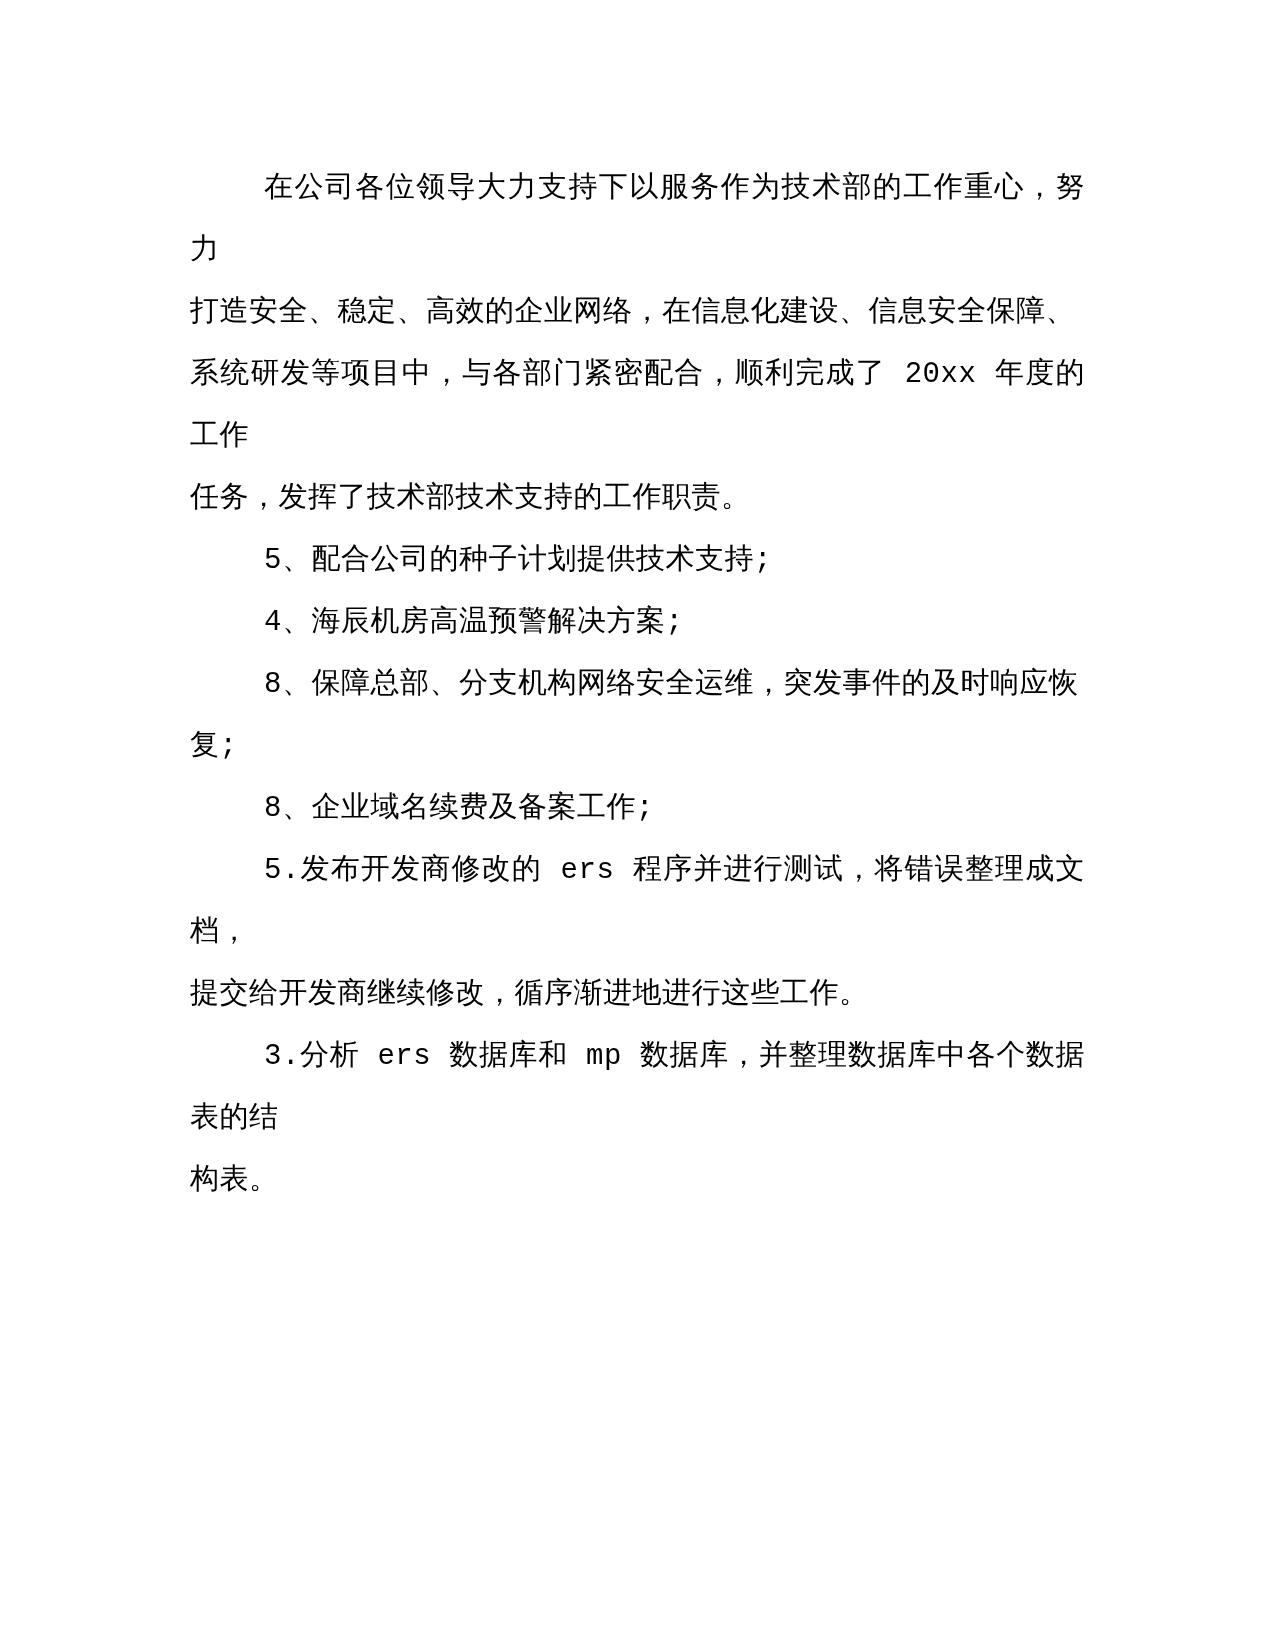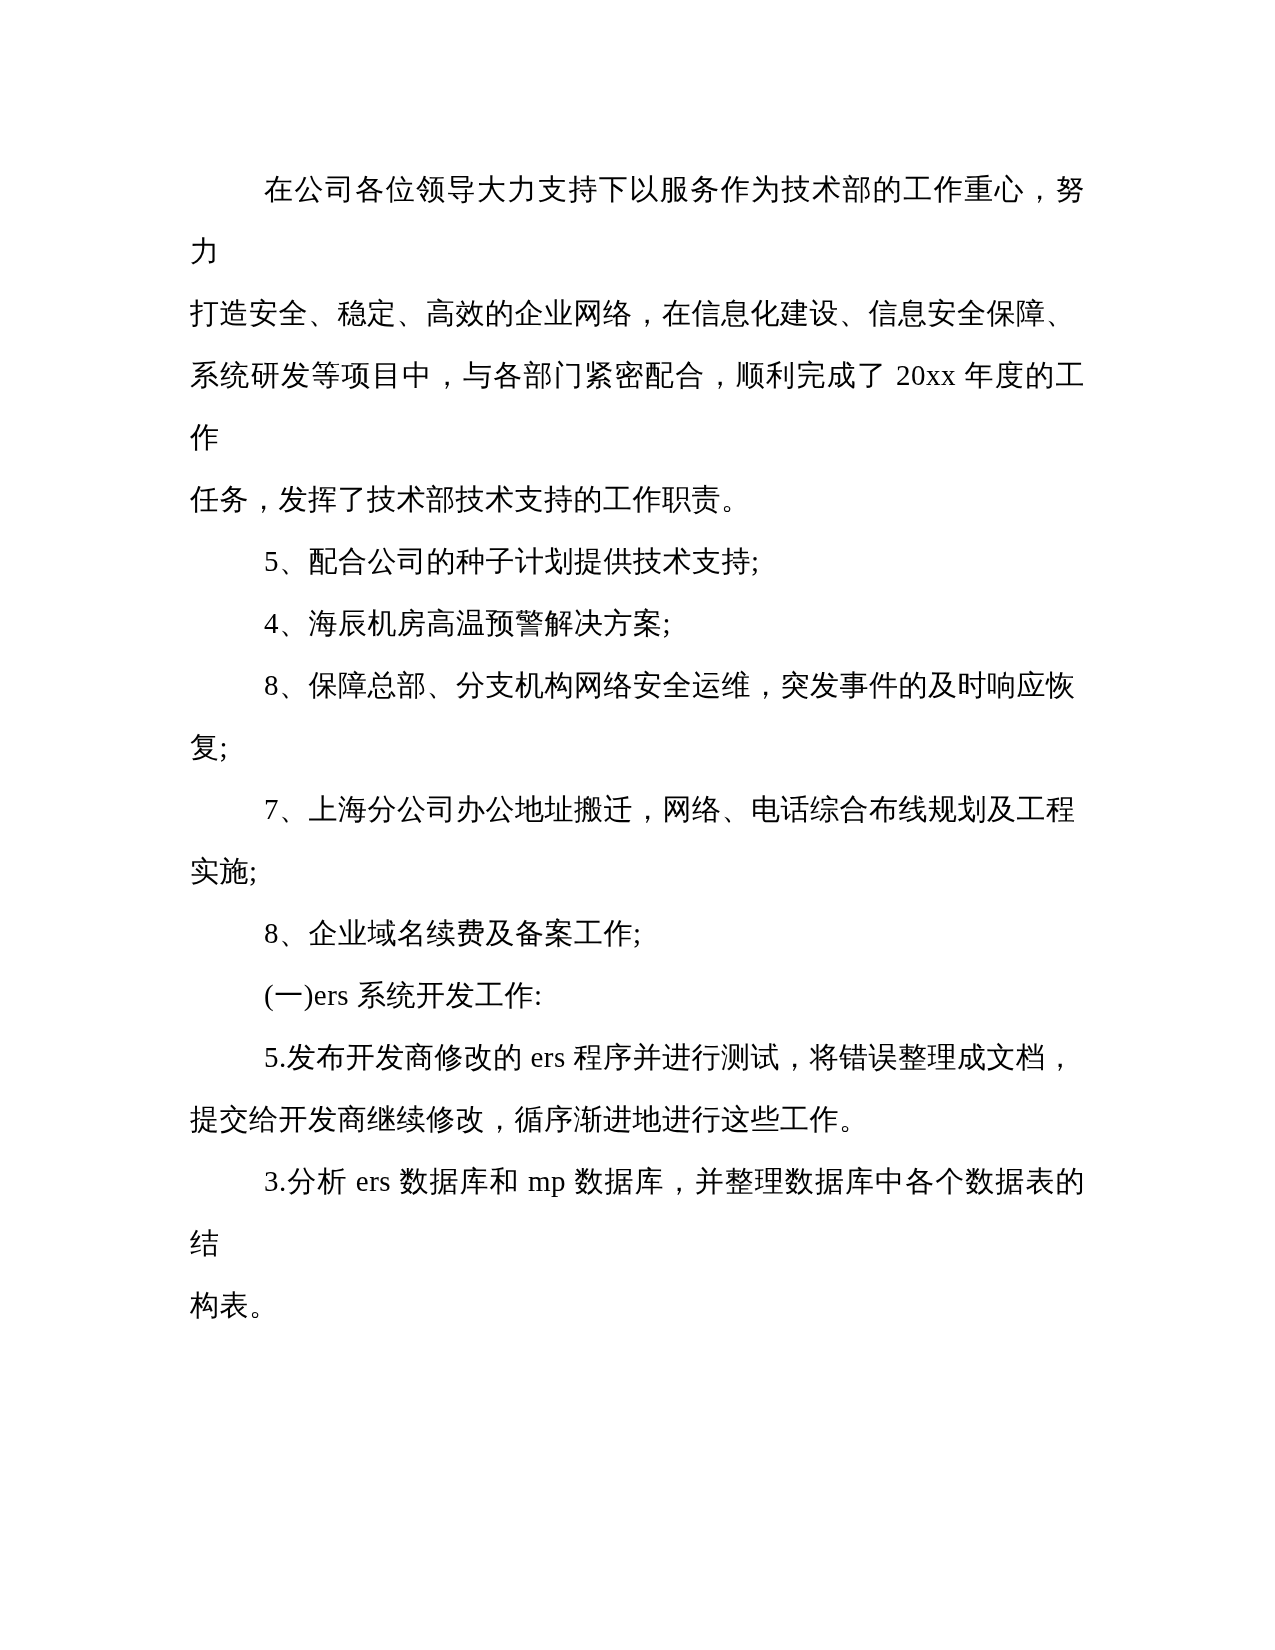--- a/index.html
+++ b/index.html
@@ -13,21 +13,21 @@
     height: 1650px;
     margin: 0 auto;
     background: #ffffff;
     overflow: hidden;
     box-sizing: border-box;
     padding: 158px 190px 0 190px;
   }
   .doc-body p {
     margin: 0;
     padding: 0;
-    font-family: Liberation Serif, serif;
+    font-family: Liberation Mono, monospace;
     font-size: 29px;
     line-height: 62px;
     letter-spacing: 0.5px;
     color: #000000;
     text-indent: 74px;          
     white-space: pre-line;      
     text-align: justify;
     font-weight: normal;
   }
 </style>
@@ -37,22 +37,19 @@
 <div class="page">
   <div class="doc-body">
     <p>在公司各位领导大力支持下以服务作为技术部的工作重心，努力
 打造安全、稳定、高效的企业网络，在信息化建设、信息安全保障、
 系统研发等项目中，与各部门紧密配合，顺利完成了 20xx 年度的工作
 任务，发挥了技术部技术支持的工作职责。</p>
     <p>5、配合公司的种子计划提供技术支持;</p>
     <p>4、海辰机房高温预警解决方案;</p>
     <p>8、保障总部、分支机构网络安全运维，突发事件的及时响应恢
 复;</p>
-    <p>7、上海分公司办公地址搬迁，网络、电话综合布线规划及工程
-实施;</p>
     <p>8、企业域名续费及备案工作;</p>
-    <p>(一)ers 系统开发工作:</p>
     <p>5.发布开发商修改的 ers 程序并进行测试，将错误整理成文档，
 提交给开发商继续修改，循序渐进地进行这些工作。</p>
     <p>3.分析 ers 数据库和 mp 数据库，并整理数据库中各个数据表的结
 构表。</p>
   </div>
 </div>
 
 </body></html>

